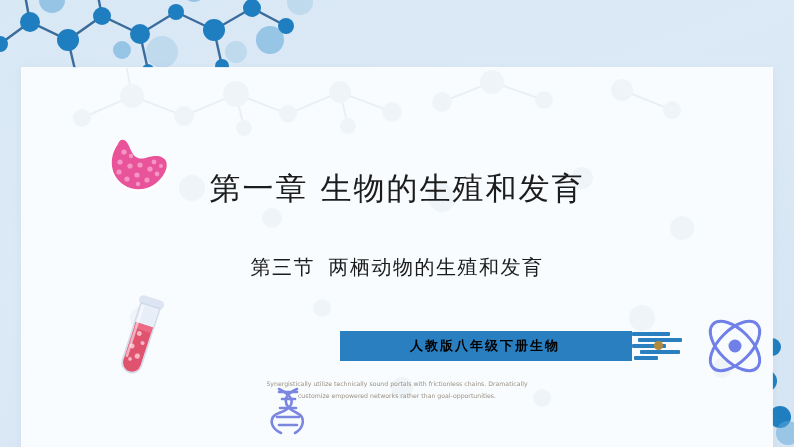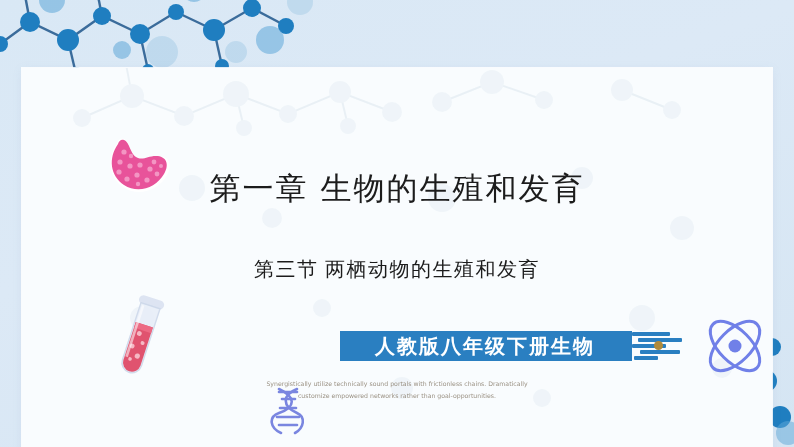--- a/index.html
+++ b/index.html
@@ -58,21 +58,21 @@
     top: 103px;
     font-family: "DejaVu Serif", "Liberation Serif", serif;
     font-size: 31px;
     letter-spacing: 2px;
     color: #1c1c1c;
     font-weight: 400;
     line-height: 1.1;
   }
   #sub-title {
     top: 190px;
-    font-family: Liberation Serif, serif;
+    font-family: Liberation Mono, monospace;
     font-size: 20px;
     letter-spacing: 1.5px;
     color: #1c1c1c;
     font-weight: 400;
     line-height: 1.1;
   }
 
   
   #banner-row {
     position: absolute;
@@ -85,22 +85,22 @@
   #banner {
     background: #2a7fc1;
     display: flex;
     align-items: center;
     justify-content: center;
     padding: 0 16px 0 14px;
     min-width: 292px;
     box-sizing: border-box;
   }
   #banner-label {
-    color: #ffffff;
-    font-size: 20px;
+    color: #000000;
+    font-size: 13px;
     font-weight: bold;
     letter-spacing: 2px;
     white-space: nowrap;
     font-family: "DejaVu Sans", "Liberation Sans", sans-serif;
   }
   #banner-streaks {
     position: relative;
     width: 52px;
   }
   #banner-streaks .stk {

